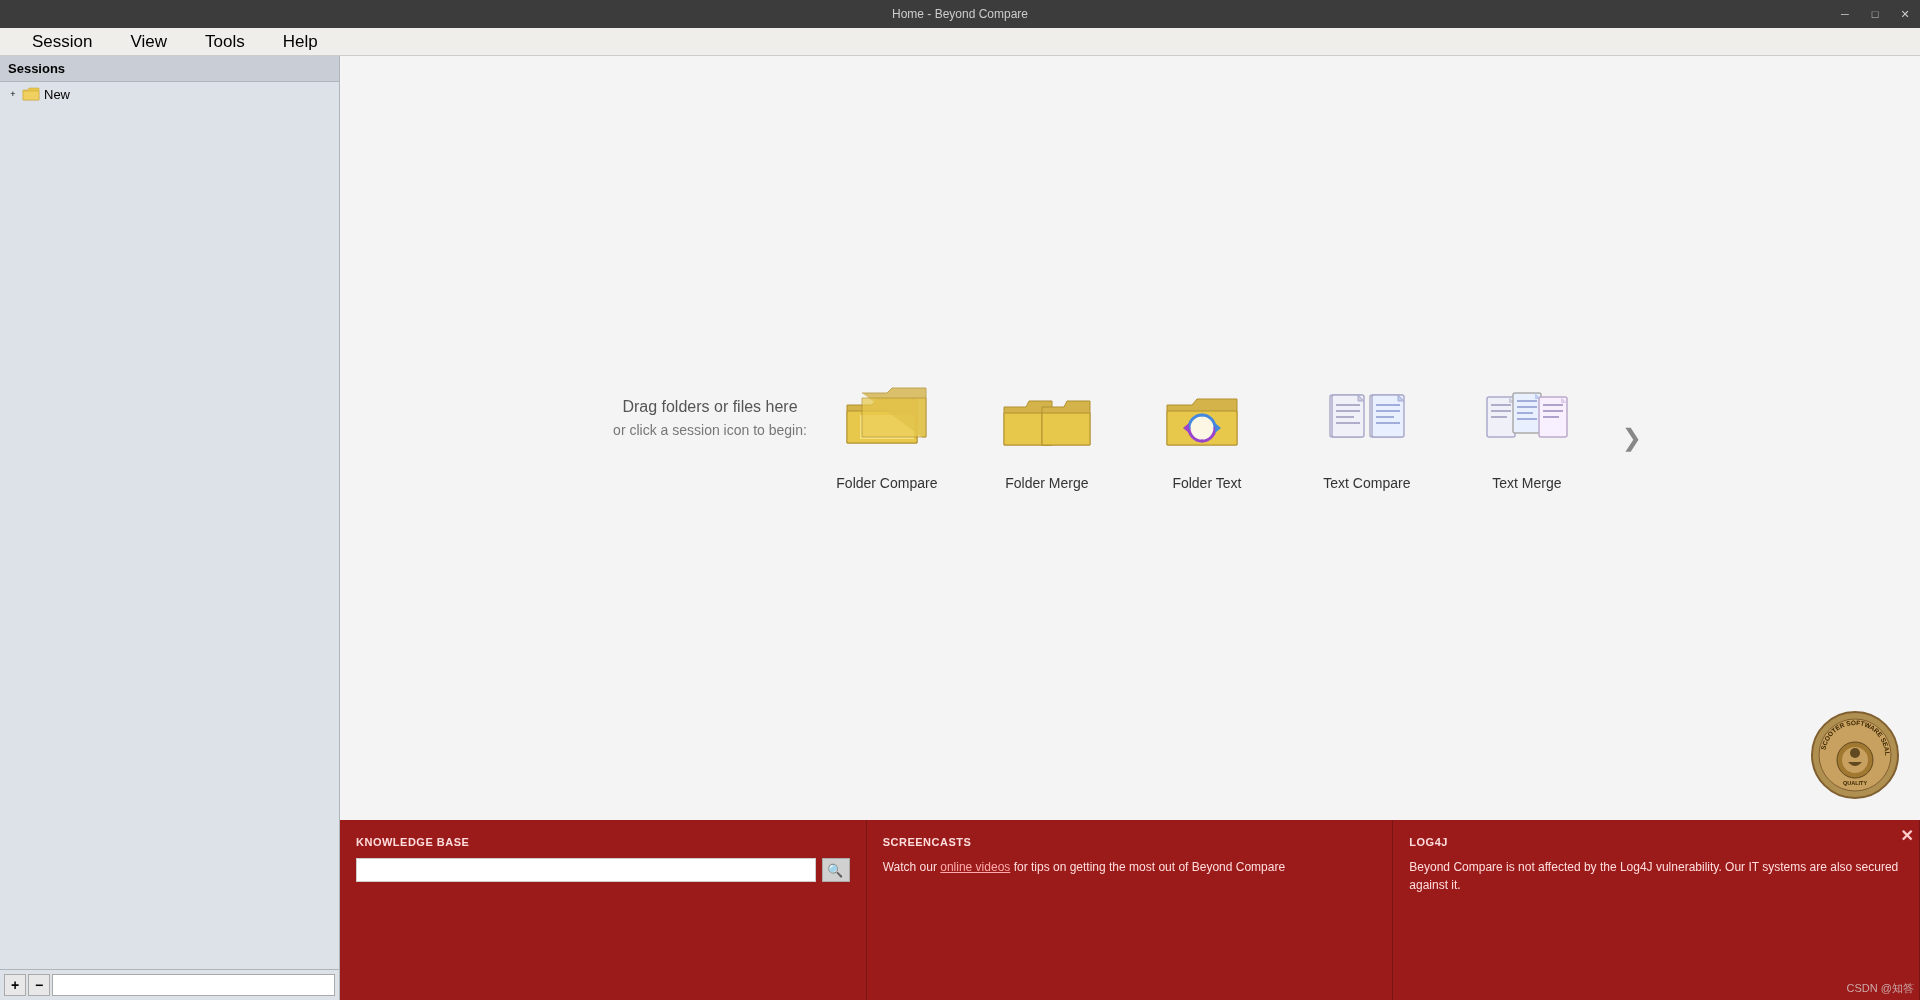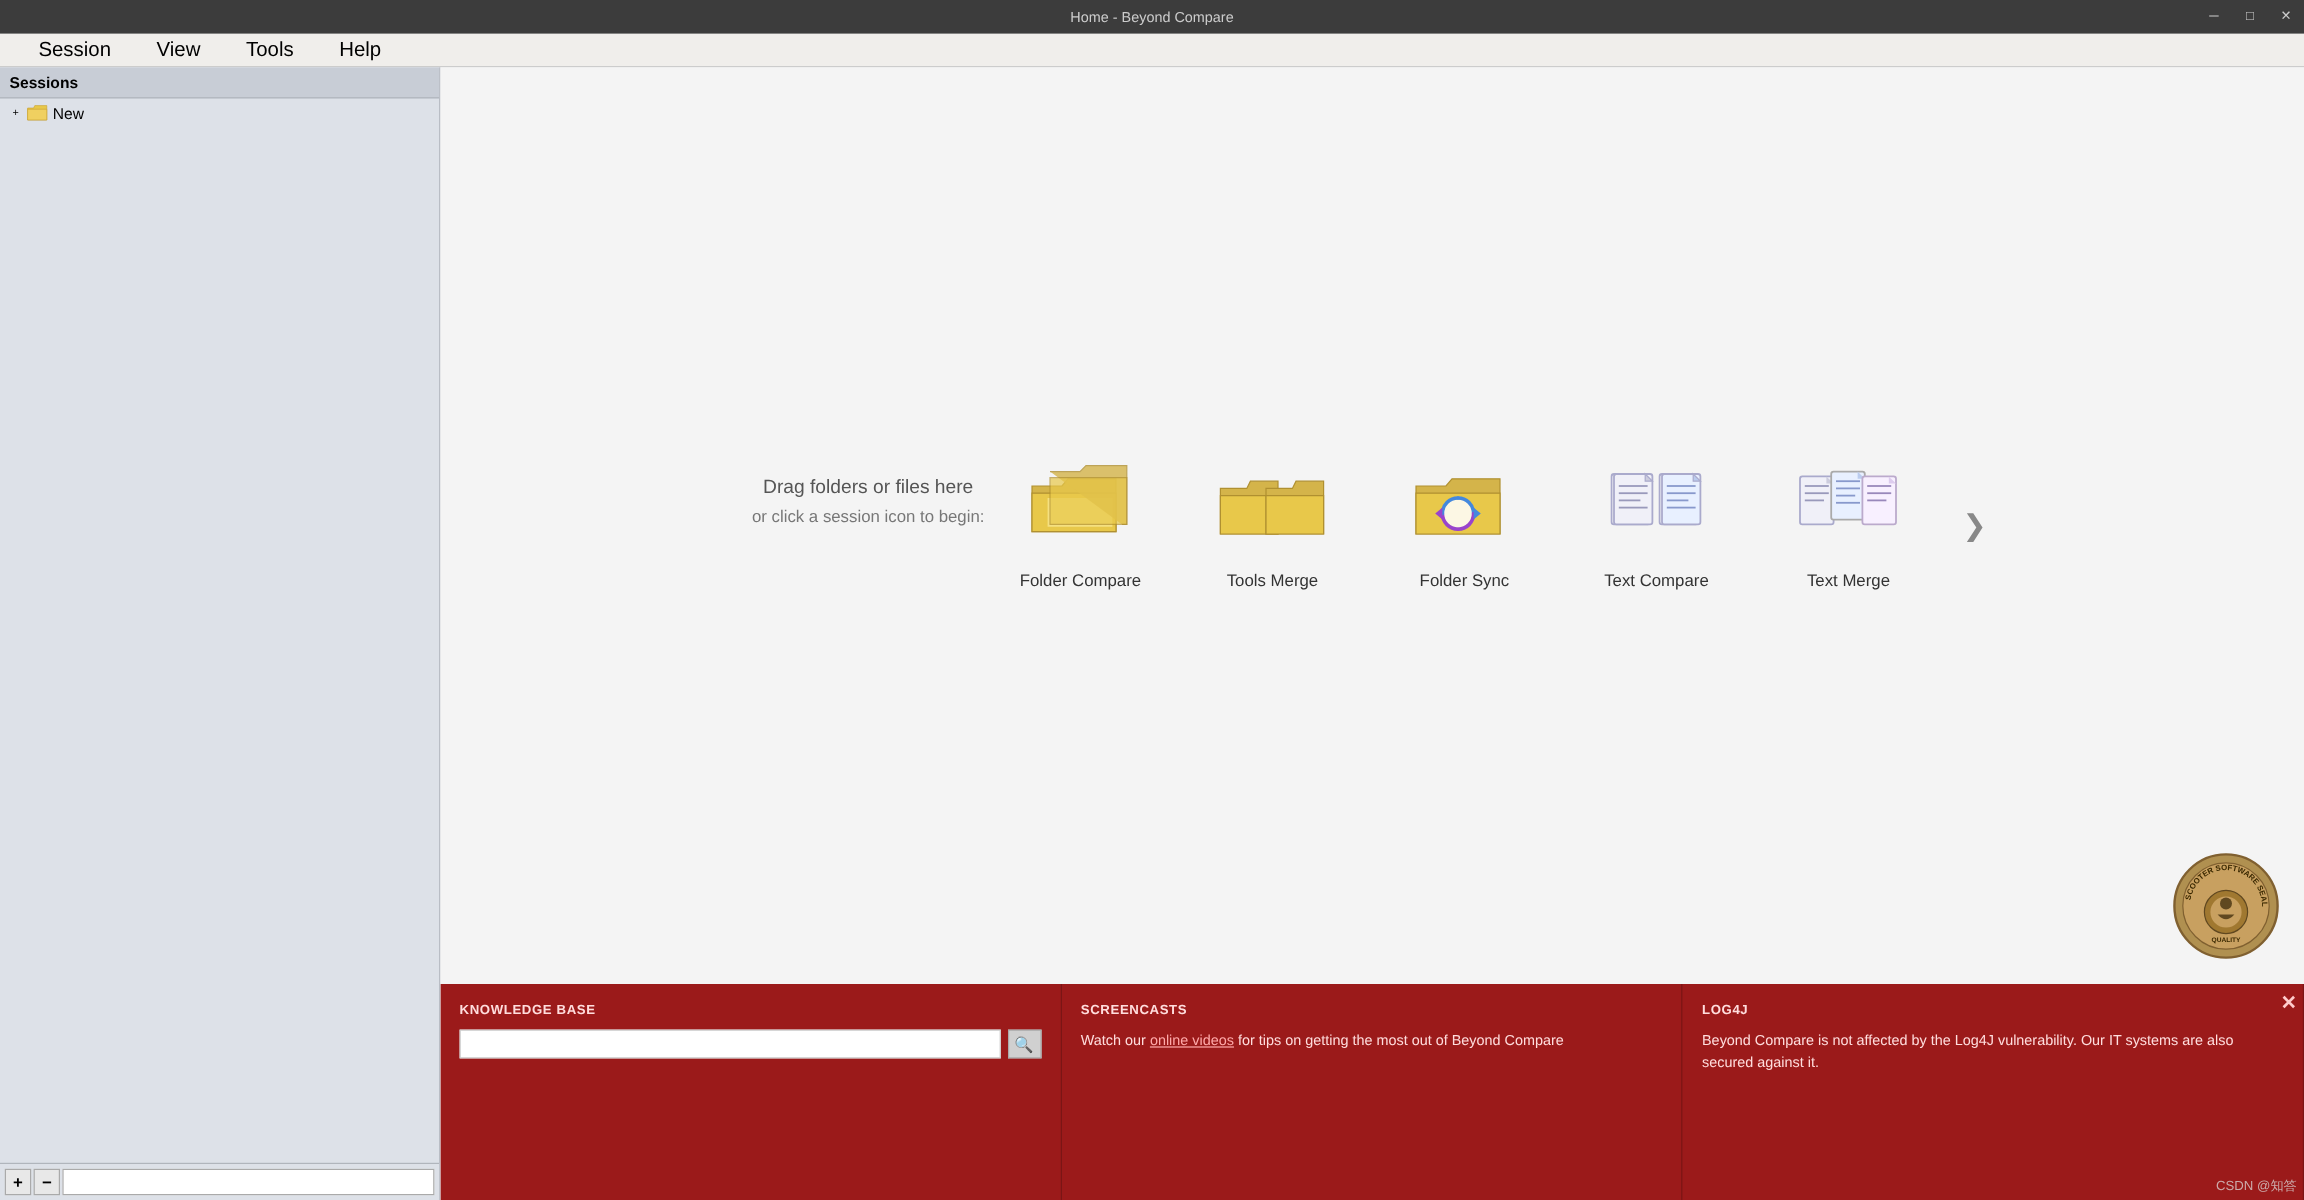--- a/index.html
+++ b/index.html
@@ -55,21 +55,21 @@
 
     
     #main-layout {
       display: flex;
       flex: 1;
       overflow: hidden;
     }
 
     
     #sidebar {
-      width: 367px;
+      width: 340px;
       background: #dde1e8;
       border-right: 1px solid #b0b5bc;
       display: flex;
       flex-direction: column;
       flex-shrink: 0;
     }
     #sessions-header {
       background: #c8cdd6;
       border-bottom: 1px solid #b0b5bc;
       padding: 5px 8px;
@@ -356,39 +356,39 @@
         </div>
 
         <div class="session-icon-item">
           <svg class="session-icon-svg" viewBox="0 0 90 80">
 
             <path d="M2,22 L24,22 L27,16 L50,16 L50,60 L2,60 Z" fill="#d4b44a" stroke="#b09030" stroke-width="1"></path>
             <path d="M2,28 L50,28 L50,60 L2,60 Z" fill="#e8c84a" stroke="#b09030" stroke-width="1"></path>
             <path d="M40,22 L62,22 L65,16 L88,16 L88,60 L40,60 Z" fill="#d4b44a" stroke="#b09030" stroke-width="1"></path>
             <path d="M40,28 L88,28 L88,60 L40,60 Z" fill="#e8c84a" stroke="#b09030" stroke-width="1"></path>
           </svg>
-          <span class="session-icon-label">Tools Merge</span>
+          <span class="session-icon-label">Folder Merge</span>
         </div>
 
         <div class="session-icon-item">
           <svg class="session-icon-svg" viewBox="0 0 90 80">
             <path d="M5,20 L30,20 L35,14 L75,14 L75,60 L5,60 Z" fill="#d4b44a" stroke="#b09030" stroke-width="1"></path>
             <path d="M5,26 L75,26 L75,60 L5,60 Z" fill="#e8c84a" stroke="#b09030" stroke-width="1"></path>
 
             <circle cx="40" cy="43" r="14" fill="white" opacity="0.85"></circle>
 
             <path d="M40,30 A13,13 0 0 1 53,43" fill="none" stroke="#4488dd" stroke-width="3" stroke-linecap="round"></path>
             <path d="M53,43 A13,13 0 0 1 40,56" fill="none" stroke="#9944cc" stroke-width="3" stroke-linecap="round"></path>
             <path d="M40,56 A13,13 0 0 1 27,43" fill="none" stroke="#9944cc" stroke-width="3" stroke-linecap="round"></path>
             <path d="M27,43 A13,13 0 0 1 40,30" fill="none" stroke="#4488dd" stroke-width="3" stroke-linecap="round"></path>
 
             <polygon points="53,38 53,48 59,43" fill="#4488dd"></polygon>
             <polygon points="27,38 27,48 21,43" fill="#9944cc"></polygon>
           </svg>
-          <span class="session-icon-label">Folder Sync</span>
+          <span class="session-icon-label">Folder Text</span>
         </div>
 
         <div class="session-icon-item">
           <svg class="session-icon-svg" viewBox="0 0 90 80">
 
             <rect x="8" y="10" width="32" height="42" rx="2" fill="white" stroke="#aaaacc" stroke-width="1.5"></rect>
             <rect x="10" y="10" width="32" height="42" rx="2" fill="#f0f0f8" stroke="#aaaacc" stroke-width="1.5"></rect>
 
             <line x1="14" y1="20" x2="38" y2="20" stroke="#9999bb" stroke-width="1.5"></line>
             <line x1="14" y1="26" x2="38" y2="26" stroke="#9999bb" stroke-width="1.5"></line>

